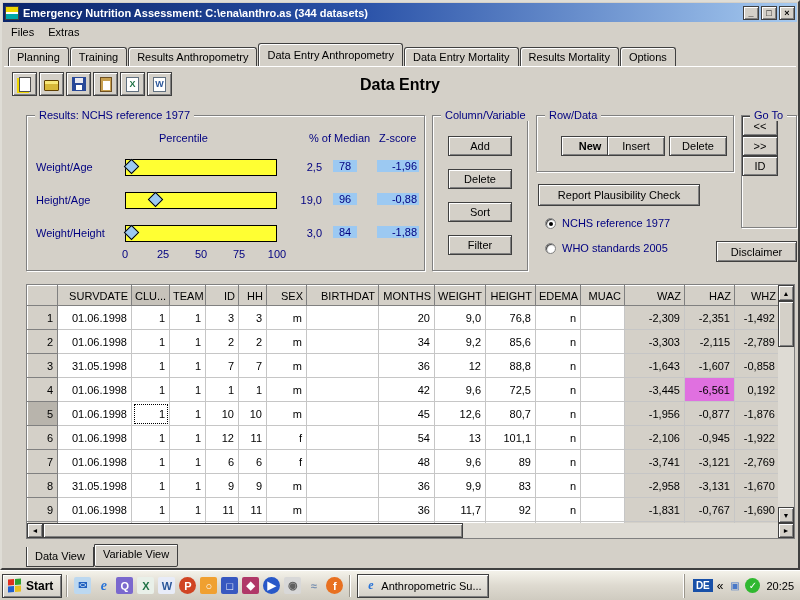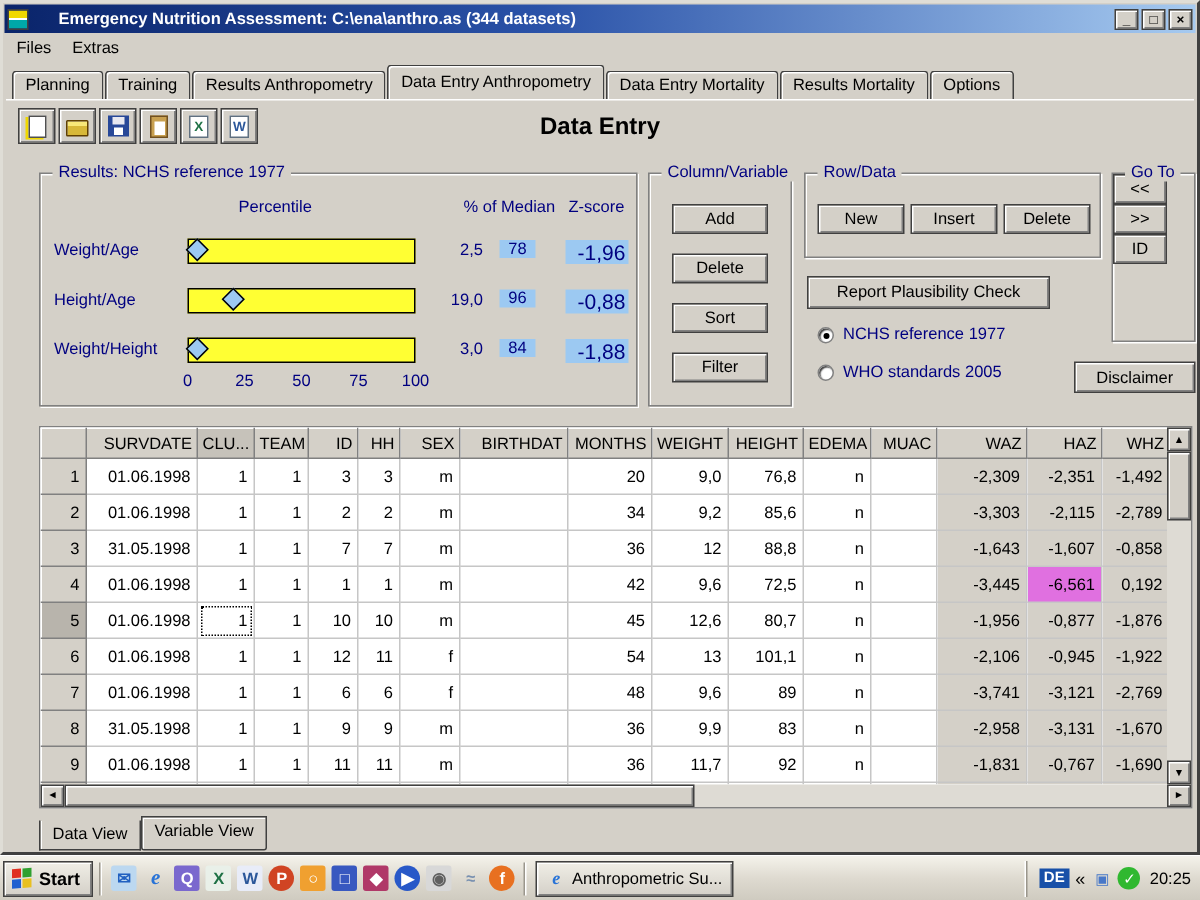--- a/index.html
+++ b/index.html
@@ -9,21 +9,21 @@
   .btn      { border:1px solid #404040; box-shadow:inset 1px 1px 0 #fff, inset -1px -1px 0 #808080;
               background:#D4D0C8; font:11px "Liberation Sans",sans-serif; color:#000;
               display:flex; align-items:center; justify-content:center; cursor:default; }
   .accel::first-letter { text-decoration:underline; }
 
   
   #window { position:absolute; left:0; top:0; width:800px; height:570px; background:#D4D0C8;
             border:2px solid; border-color:#DFDDD6 #404040 #404040 #DFDDD6; }
   .titlebar { position:absolute; left:1px; top:1px; right:1px; height:19px;
               background:linear-gradient(90deg,#0A246A 0%,#2A52A8 45%,#A6CAF0 100%);
-              display:flex; align-items:center; padding:0 2px;gap:16px; }
+              display:flex; align-items:center; padding:0 2px; }
   .titlebar .title { flex:1; color:#fff; font-weight:bold; font-size:11px; margin-left:4px;
                      white-space:nowrap; overflow:hidden; }
   .ena-ico { width:14px; height:14px; border:1px solid #404040;
              background:linear-gradient(180deg,#F0D800 0 42%, #ffffff 42% 55%, #00A8A8 55% 100%); }
   .winbtn { width:16px; height:14px; margin-left:2px; font-size:9px; font-weight:bold; }
   .menubar { position:absolute; left:2px; top:21px; right:2px; height:18px; display:flex;
              align-items:center; font-size:11px; }
   .menubar span { padding:2px 7px; }
 
   
@@ -68,21 +68,21 @@
   .res-row  { position:absolute; left:0; width:100%; height:20px; }
   .res-label { position:absolute; left:9px; top:3px; font-size:11px; color:#000080; }
   .res-bar  { position:absolute; left:98px; top:1px; width:152px; height:17px; background:#FFFF33;
               border:1px solid #000; }
   .res-marker { position:absolute; top:1px; width:11px; height:11px; background:#9CC9F2;
                 border:1px solid #000; transform:rotate(45deg); }
   .res-val  { position:absolute; left:255px; top:3px; width:40px; text-align:right; font-size:11px; color:#000080; }
   .res-pct  { position:absolute; left:306px; top:2px; min-width:24px; padding:0 3px; text-align:center;
               font-size:11px; color:#000080; background:#9CC9F2; }
   .res-z    { position:absolute; left:350px; top:2px; width:42px; padding:0 2px; text-align:right;
-              font-size:14px; color:#000080; background:#9CC9F2; }
+              font-size:11px; color:#000080; background:#9CC9F2; }
   .res-axis { position:absolute; left:98px; top:132px; width:152px; }
   .res-axis span { position:absolute; transform:translateX(-50%); font-size:11px; color:#000080; }
 
   
   #colvar-group { left:428px; top:48px; width:96px; height:156px; }
   #rowdata-group { left:532px; top:48px; width:198px; height:57px; }
   #goto-group { left:737px; top:48px; width:56px; height:113px; }
   .vbtns .btn { position:absolute; left:16px; width:64px; height:20px; }
   #colvar-group .btn { left:15px; }
   #goto-group .btn { left:10px; width:36px; height:20px; }
@@ -269,21 +269,21 @@
       <div class="group vbtns" id="colvar-group">
         <span class="legend">Column/Variable</span>
       <button class="btn" style="top: 20px;">Add</button>
           <button class="btn" style="top: 53px;">Delete</button>
           <button class="btn" style="top: 86px;">Sort</button>
           <button class="btn" style="top: 119px;">Filter</button>
         </div>
 
       <div class="group" id="rowdata-group">
         <span class="legend">Row/Data</span>
-      <button class="btn accel" style="left: 8px;">New</button>
+      <button class="btn accel" style="left: 24px; font-weight: bold;">New</button>
           <button class="btn accel" style="left: 70px;">Insert</button>
           <button class="btn accel" style="left: 132px;">Delete</button>
         </div>
 
       <div class="btn" id="plaus-btn">Report Plausibility Check</div>
 
       <div id="radios">
           <div class="radio-row" style="top: 150px;">
             <span class="radio checked"></span>
             <span class="lbl">NCHS reference 1977</span>

